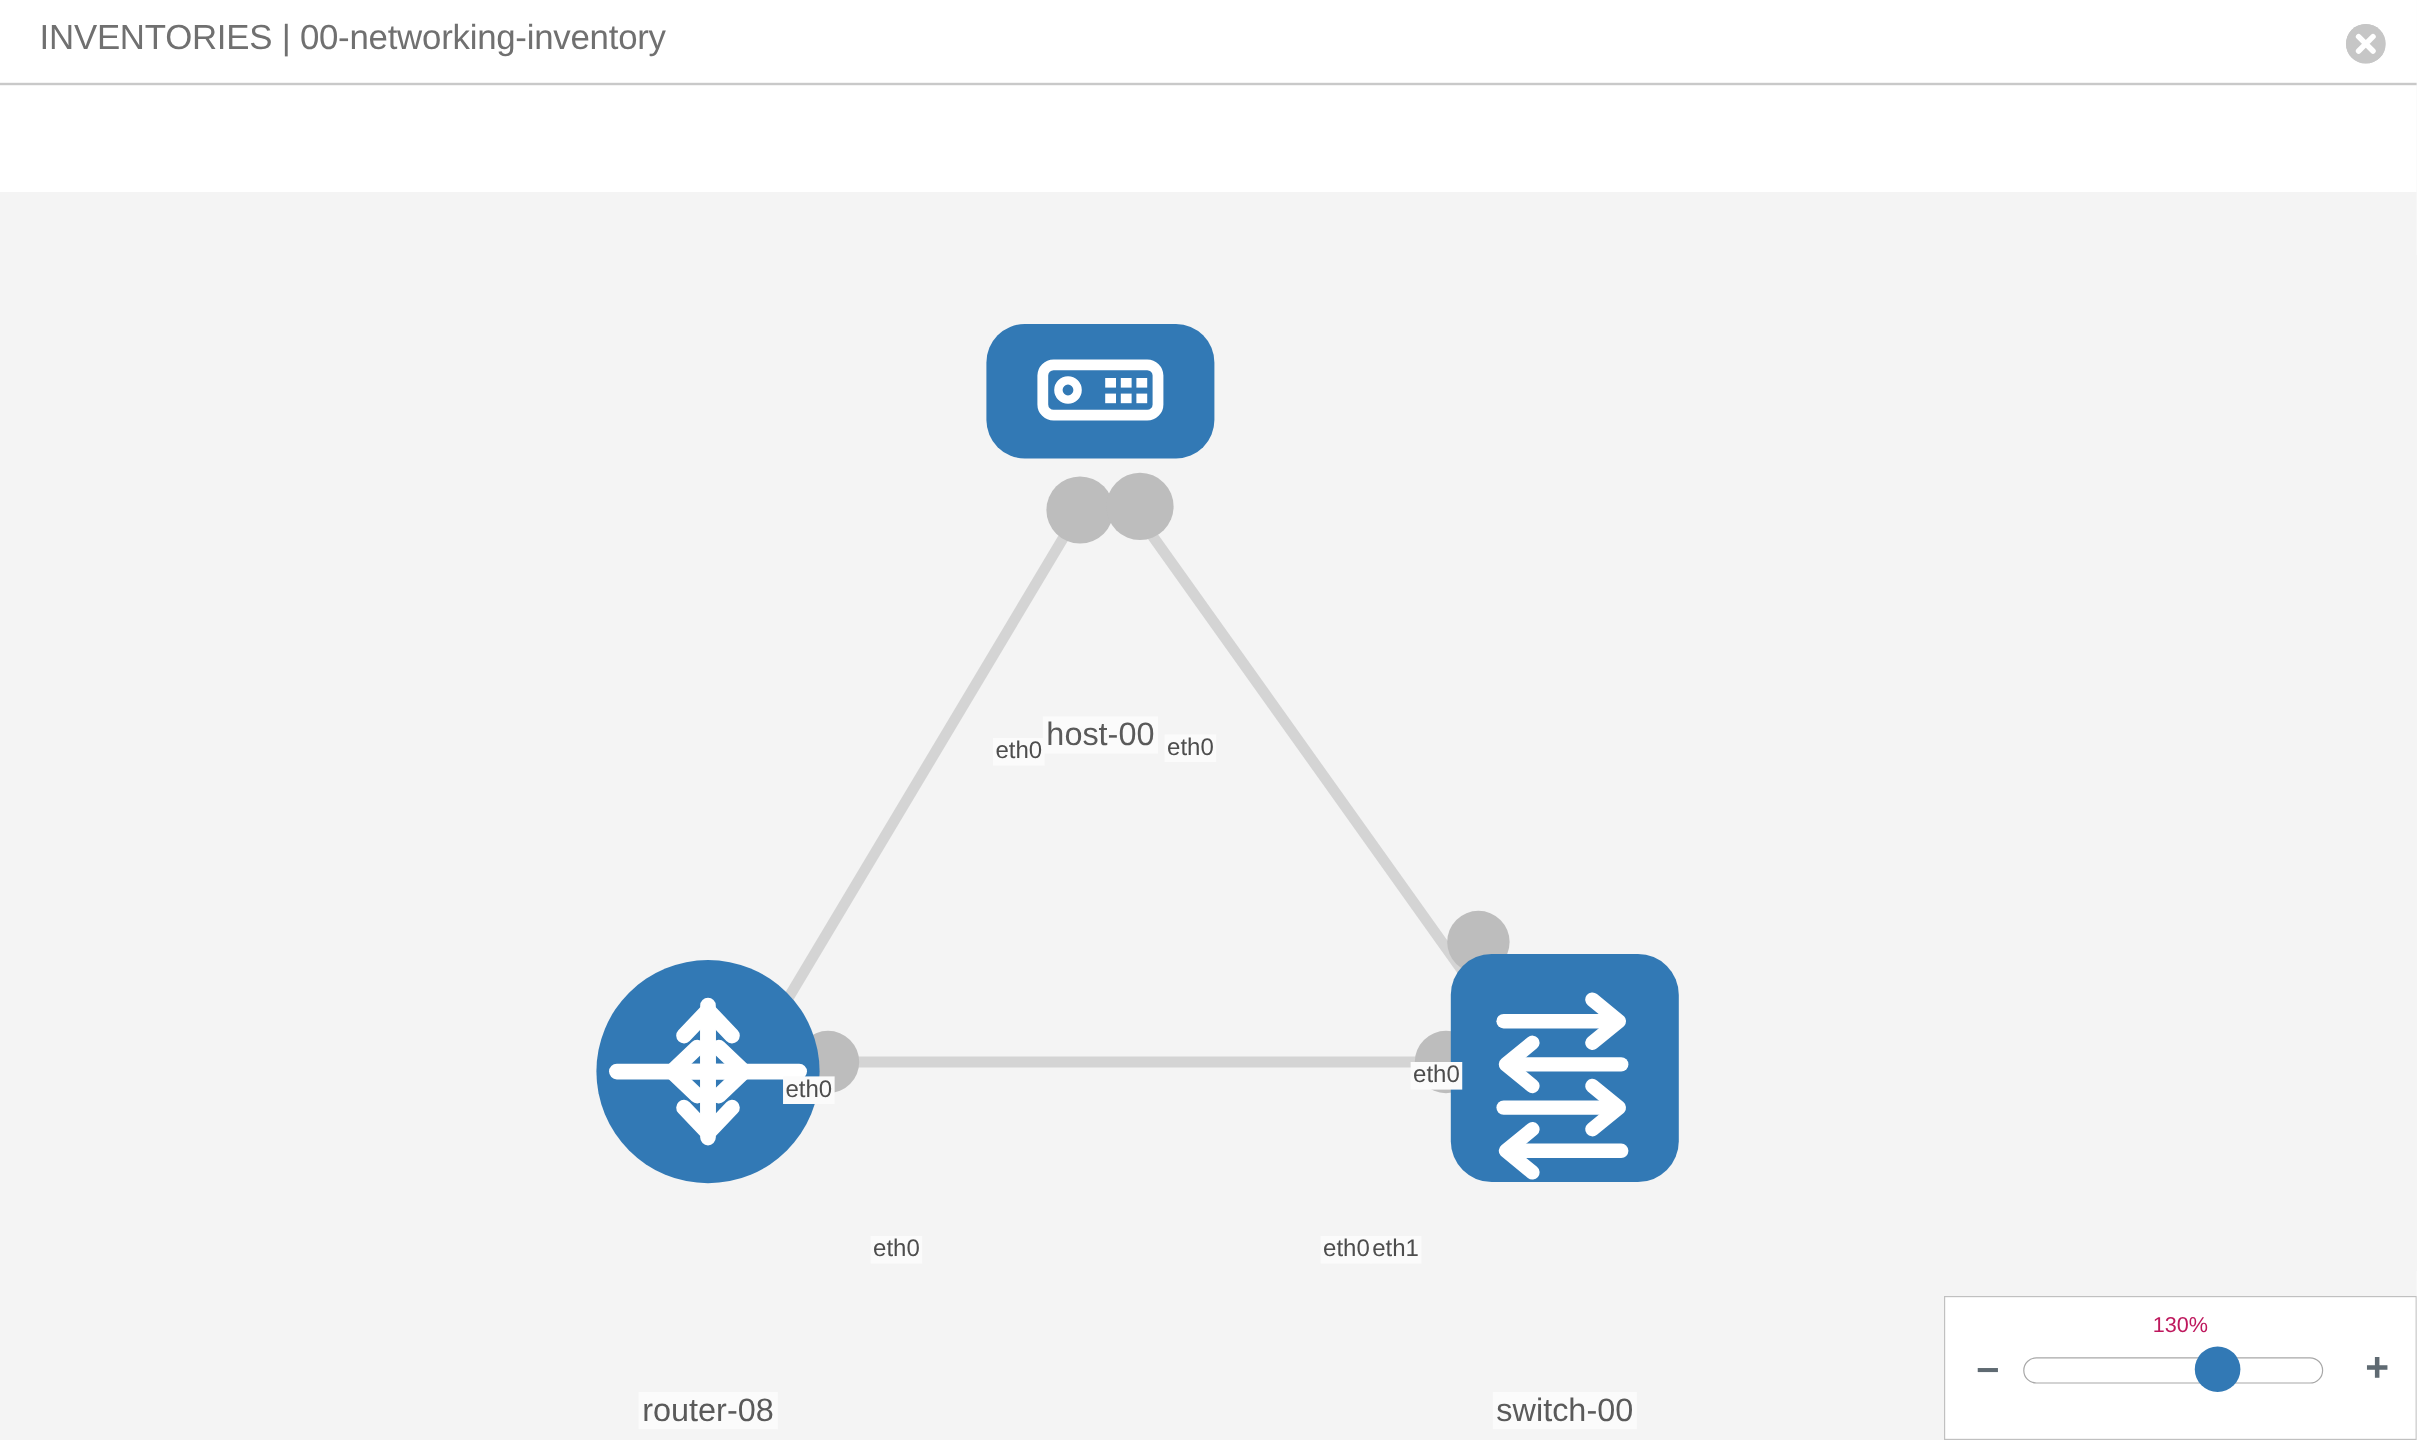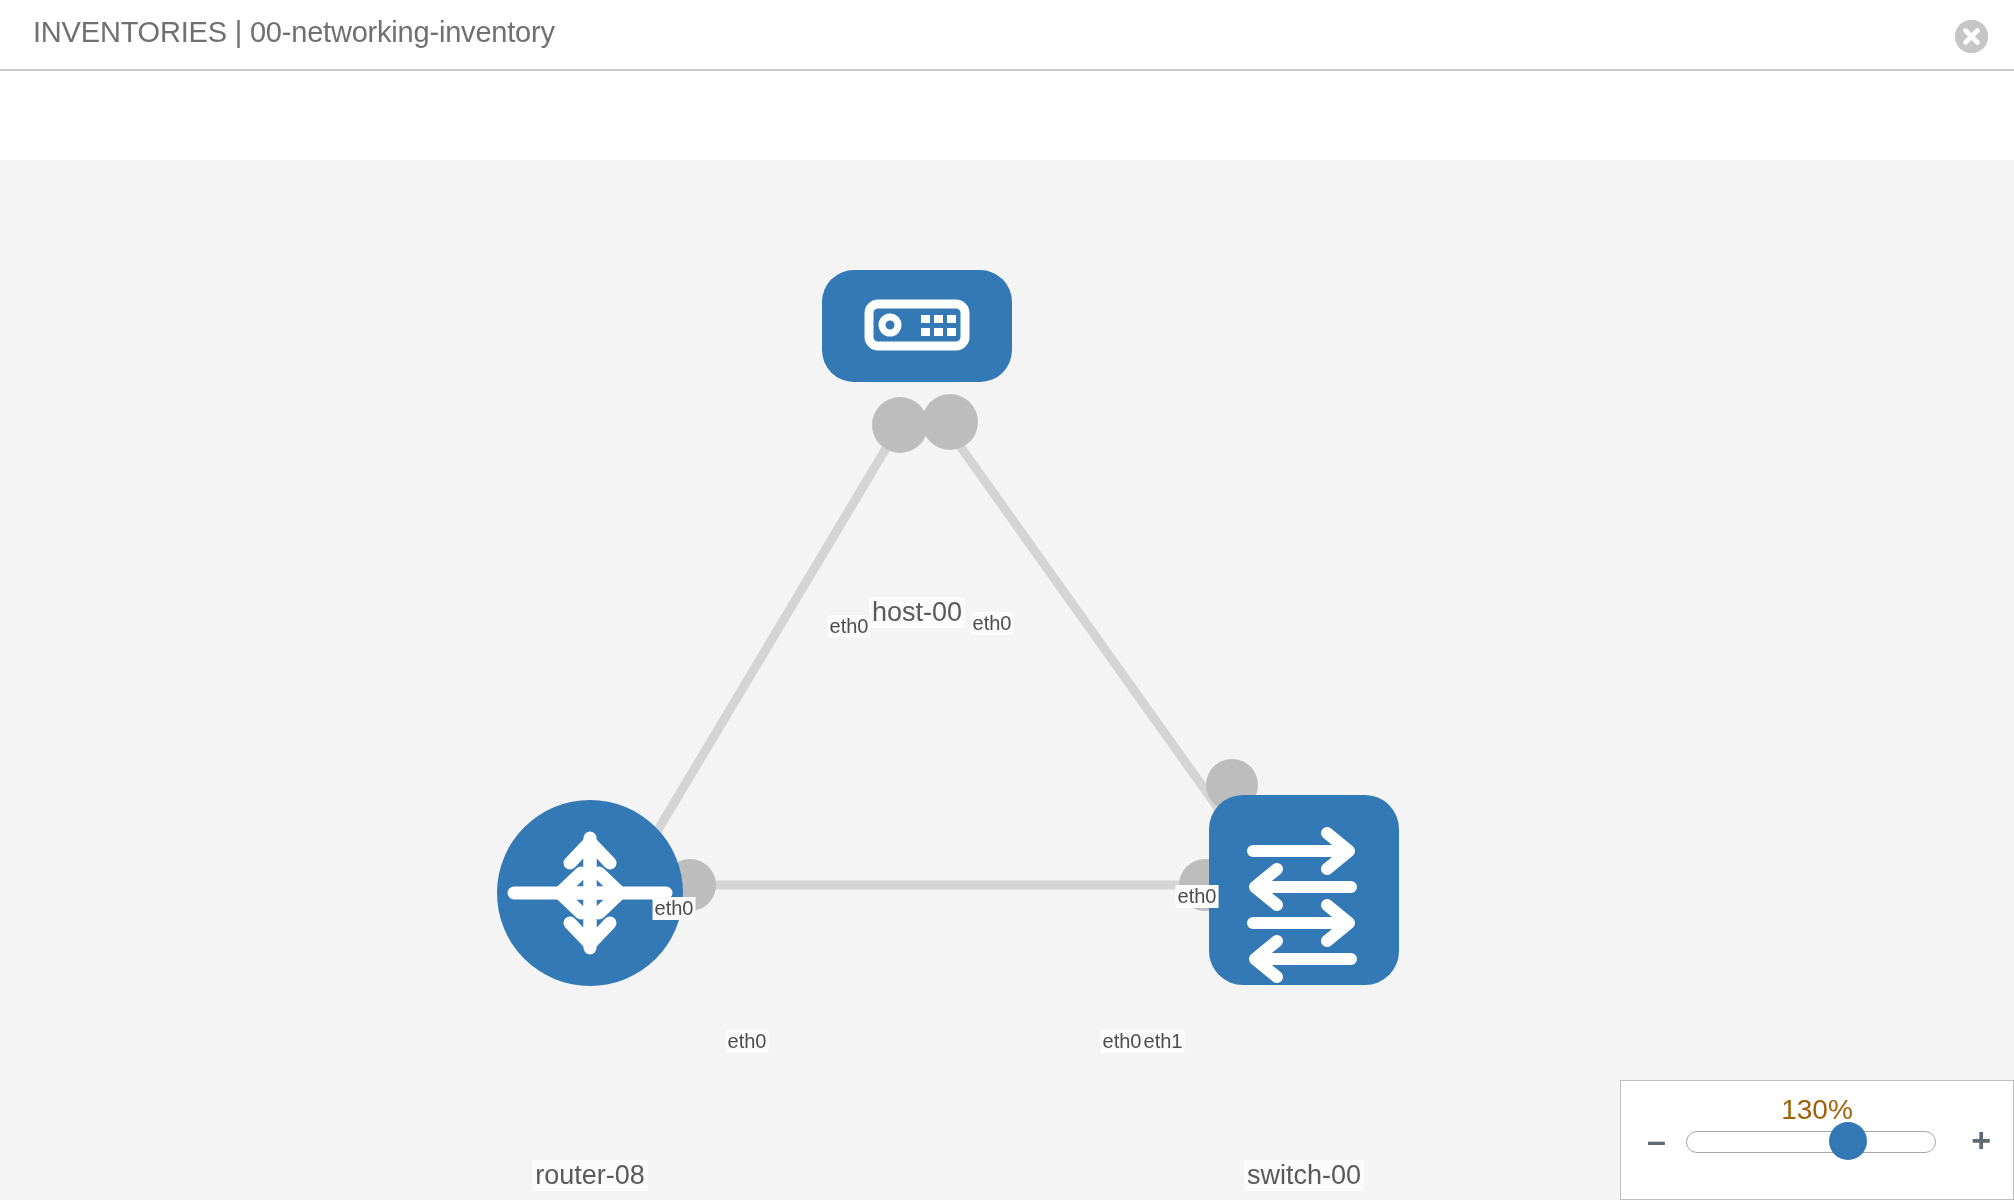--- a/index.html
+++ b/index.html
@@ -164,22 +164,22 @@
     height: 120px;
     background: #ffffff;
     border: 1px solid #c0c0c0;
     box-sizing: border-box;
   }
   .zoom-level {
     position: absolute;
     width: 100%;
     top: 13px;
     text-align: center;
-    font-size: 28px;
-    color: #a16207;
+    font-size: 18px;
+    color: #be185d;
   }
   .zoom-minus, .zoom-plus {
     position: absolute;
     top: 46px;
     cursor: pointer;
     color: #5f6a72;
   }
   .zoom-minus { left: 26px;  font-size: 34px; line-height: 26px; font-weight: bold;}
   .zoom-plus  { right: 22px; font-size: 34px; line-height: 26px; font-weight: bold;}
 

